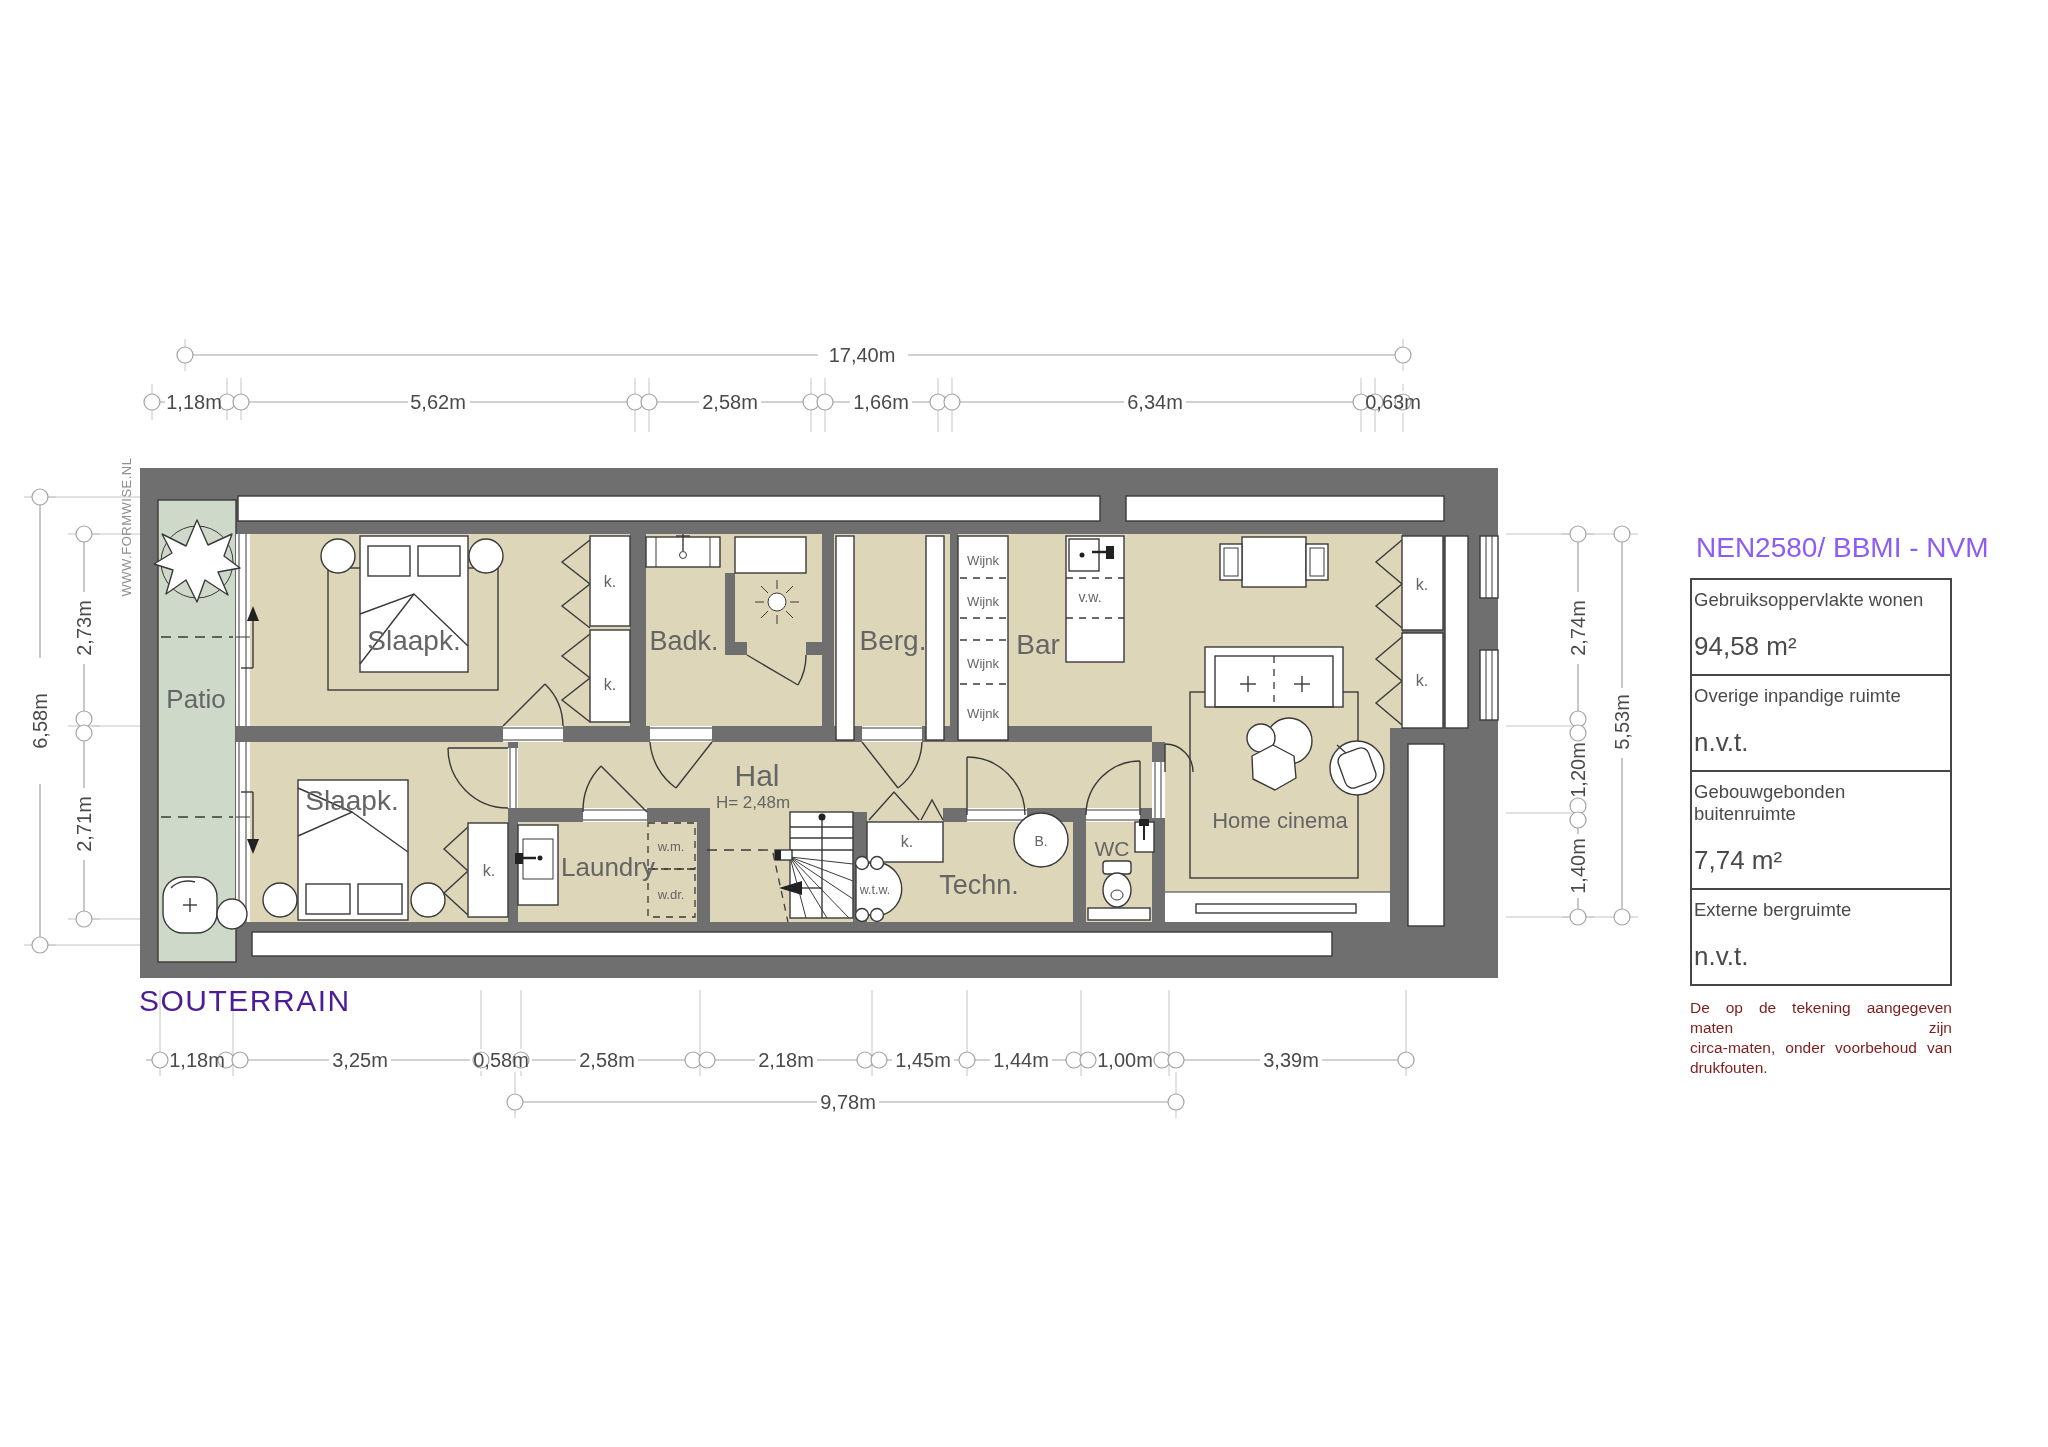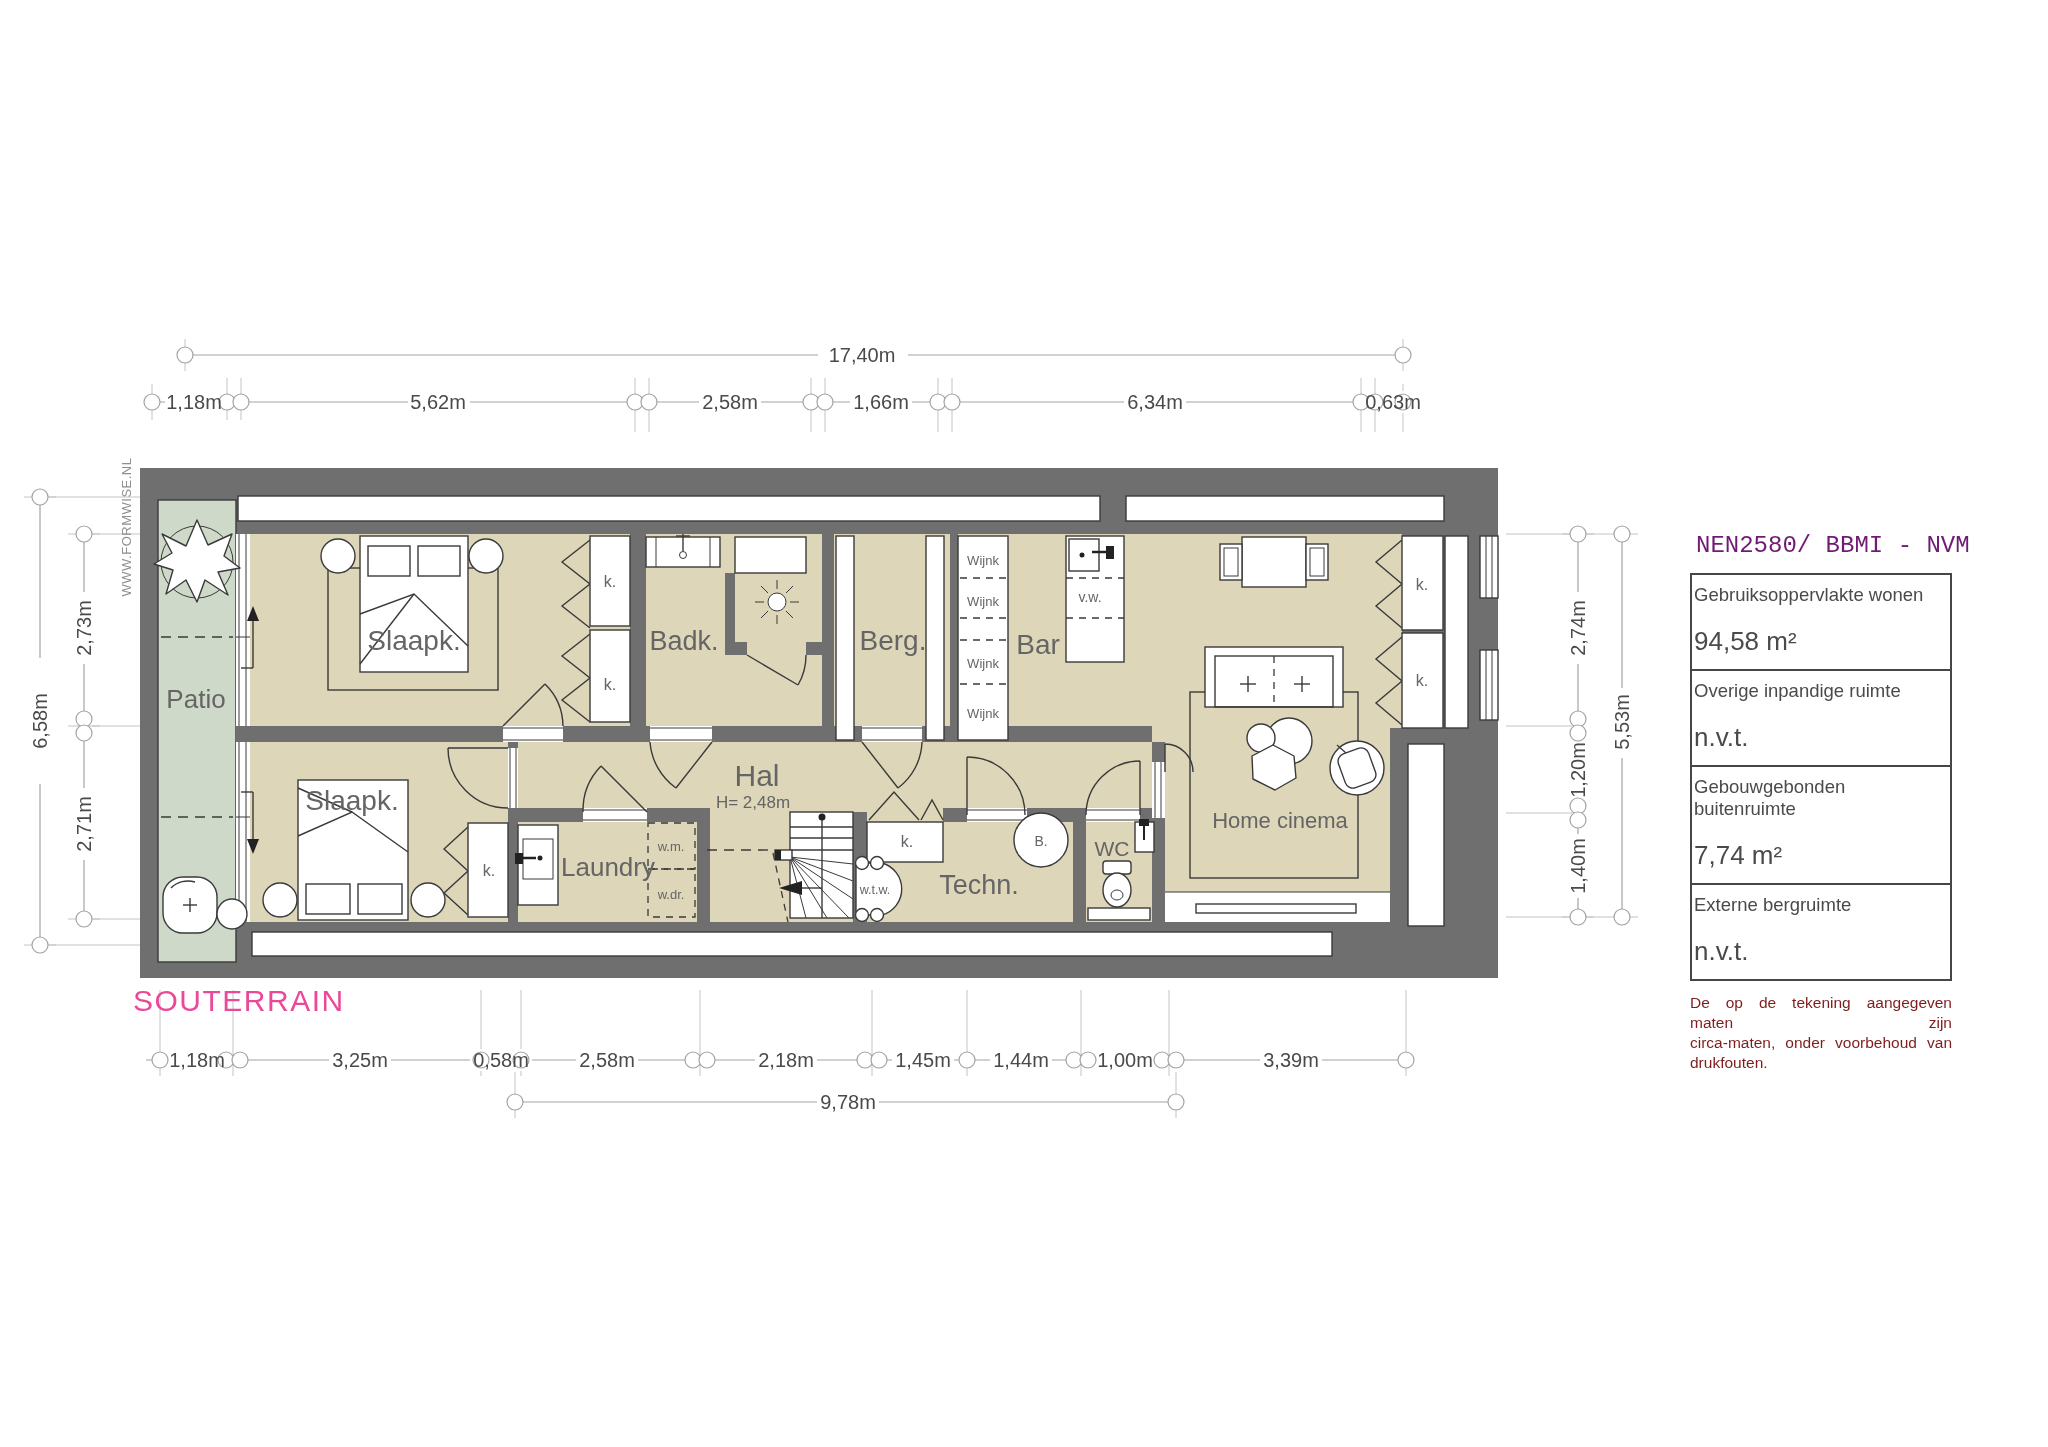--- a/index.html
+++ b/index.html
@@ -27,31 +27,31 @@
   .mid{text-anchor:middle;}
 
   
   .rl{fill:#656565;}
   .f28{font-size:28px;} .f27{font-size:27px;} .f26{font-size:26px;} .f30{font-size:30px;}
   .f22{font-size:22px;} .f21{font-size:21px;} .f17{font-size:17px;} .f16{font-size:16px;}
   .f14{font-size:14px;} .f13{font-size:13px;} .f12{font-size:12.5px;}
 
   
   .legend{position:absolute;left:1690px;top:532px;width:262px;color:#4a4a4a;}
-  .legend-title{font-size:24px;white-space:nowrap;margin:0 0 14px 6px;color:#701a75;font-family:Liberation Mono, monospace;}
+  .legend-title{font-size:28px;white-space:nowrap;margin:0 0 14px 6px;color:#8b5cf6;}
   .legend-box{border:2px solid #464646;}
   .legend-row{border-top:2px solid #464646;text-align:left;padding:9px 2px 12px 2px;}
   .legend-row:first-child{border-top:none;}
   .legend-label{font-size:18.5px;display:block;}
   .legend-value{font-size:26px;display:block;margin-top:20px;}
   .legend-disc{margin-top:12px;font-size:15.5px;line-height:20px;color:#7f1d1d;
                text-align:justify;}
   .legend-disc div{text-align:justify;text-align-last:justify;}
 
-  .floor-title{position:absolute;left:133px;top:984px;font-size:30px;color:#ec4899;
+  .floor-title{position:absolute;left:139px;top:984px;font-size:30px;color:#4c1d95;
                letter-spacing:1.5px;}
   .watermark{position:absolute;left:126px;top:527px;transform:translate(-50%,-50%) rotate(-90deg);
              font-size:13px;color:#8f8f8f;letter-spacing:.5px;white-space:nowrap;}
 </style>
 </head>
 <body>
 
 <div id="canvas">
 
 <svg width="2048" height="1447" viewBox="0 0 2048 1447">

